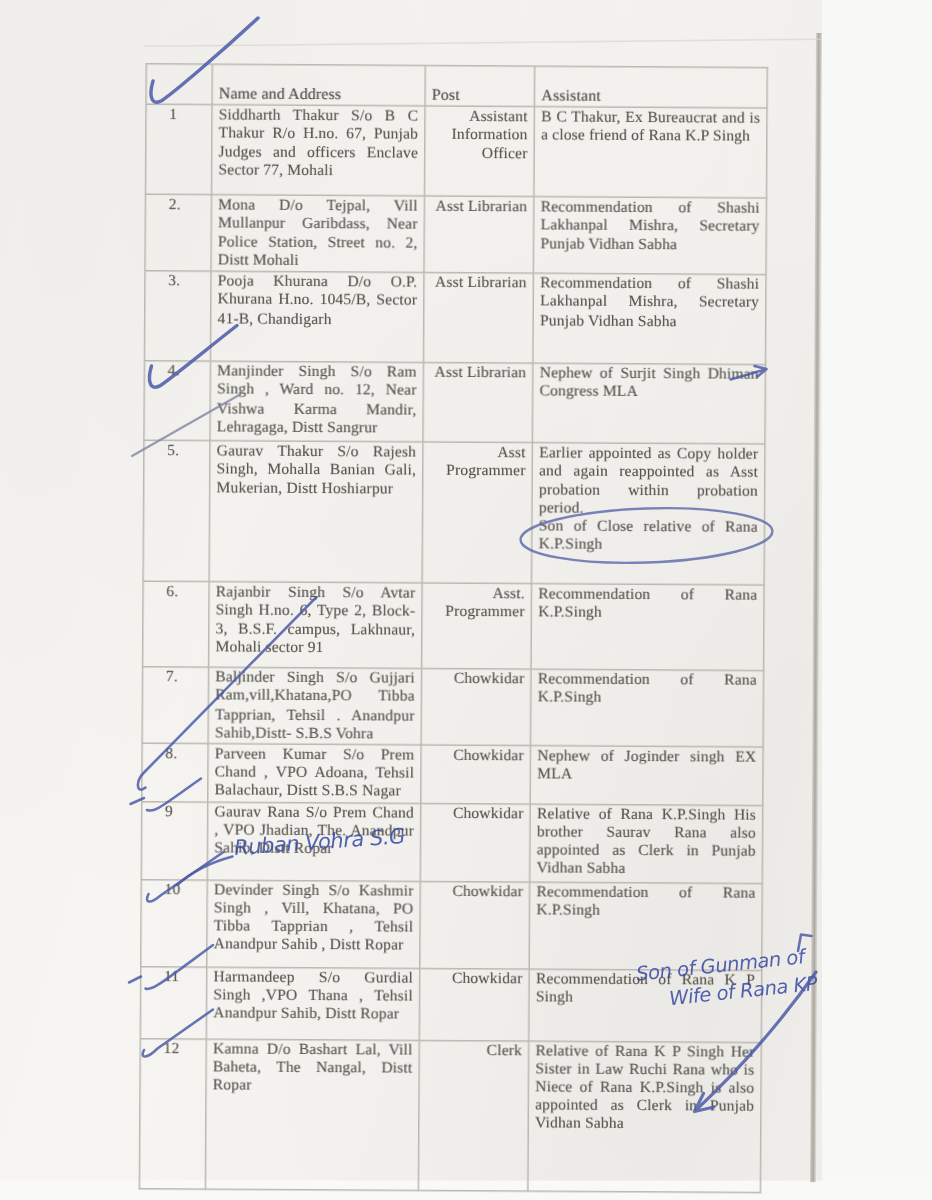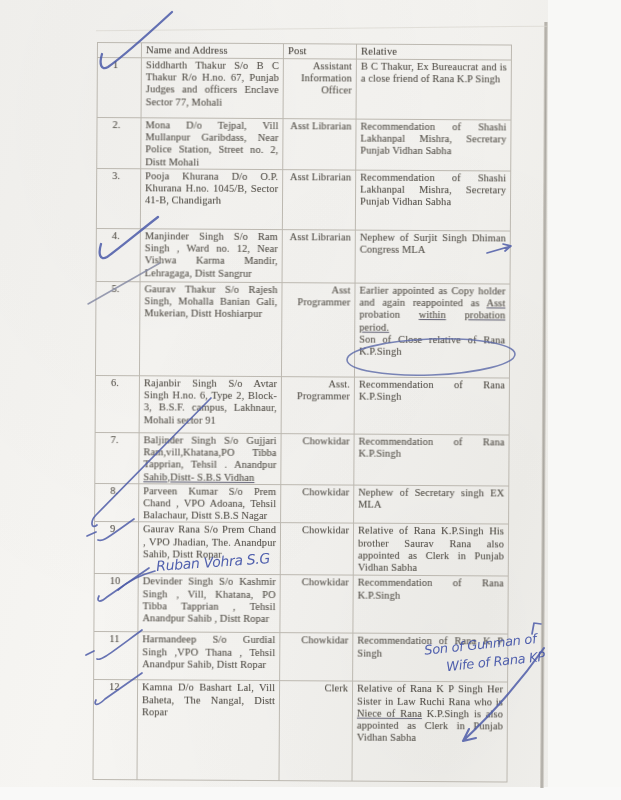--- a/index.html
+++ b/index.html
@@ -42,26 +42,25 @@
     font-size:10.4px;line-height:12.2px;
     color:#57534c;
     letter-spacing:.1px;
     text-shadow:.2px .2px .3px rgba(87,82,75,.35);
     overflow:hidden;
   }
   .doc-table .num{padding-left:15px;text-align:left;}
   .doc-table .name,.doc-table .rel{text-align:justify;}
   .doc-table .post{text-align:right;}
   tr.hrow{height:15px;}
-  tr.hrow td{font-size:10.6px;color:#4f4b45;padding-top:1px;}
+  tr.hrow td{font-size:10.6px;color:#4f4b45;padding-top:14px;}
   tr.r1{height:60px;} tr.r2{height:51px;} tr.r3{height:60px;} tr.r4{height:53px;}
   tr.r5{height:94px;} tr.r6{height:57px;} tr.r7{height:48px;} tr.r8{height:38px;}
   tr.r9{height:52px;} tr.r10{height:58px;} tr.r11{height:48px;} tr.r12{height:100px;}
   .u{
-    text-decoration:underline;
     text-decoration-color:rgba(85,85,110,.8);
     text-underline-offset:1px;
   }
   .handwriting{
     position:absolute;
     font-family:"DejaVu Sans", sans-serif;
     font-style:italic;
     color:#3c4ea6;
     letter-spacing:-.3px;
     white-space:nowrap;
@@ -92,21 +91,21 @@
       <col style="width:44px">
         <col style="width:142px">
         <col style="width:73px">
         <col style="width:155px">
     </colgroup>
     <tbody>
         <tr class="hrow">
       <td class="num"></td>
       <td>Name and Address</td>
       <td>Post</td>
-      <td>Relative</td>
+      <td>Assistant</td>
     </tr>
 
     <tr class="r1">
       <td class="num">1</td>
       <td class="name">Siddharth Thakur S/o B C Thakur R/o H.no. 67, Punjab Judges and officers Enclave Sector 77, Mohali</td>
       <td class="post">Assistant Information Officer</td>
       <td class="rel">B C Thakur, Ex Bureaucrat and is a close friend of Rana K.P Singh</td>
     </tr>
 
     <tr class="r2">
@@ -139,30 +138,30 @@
 
     <tr class="r6">
       <td class="num">6.</td>
       <td class="name">Rajanbir Singh S/o Avtar Singh H.no. 6, Type 2, Block-3, B.S.F. campus, Lakhnaur, Mohali sector 91</td>
       <td class="post">Asst. Programmer</td>
       <td class="rel">Recommendation of Rana K.P.Singh</td>
     </tr>
 
     <tr class="r7">
       <td class="num">7.</td>
-      <td class="name"><span>Baljinder Singh S/o Gujjari Ram,vill,Khatana,PO Tibba Tapprian, Tehsil . Anandpur </span><span class="u">Sahib,Distt- S.B.S Vidhan</span></td>
+      <td class="name"><span>Baljinder Singh S/o Gujjari Ram,vill,Khatana,PO Tibba Tapprian, Tehsil . Anandpur </span><span class="u">Sahib,Distt- S.B.S Vohra</span></td>
       <td class="post">Chowkidar</td>
       <td class="rel">Recommendation of Rana K.P.Singh</td>
     </tr>
 
     <tr class="r8">
       <td class="num">8.</td>
       <td class="name">Parveen Kumar S/o Prem Chand , VPO Adoana, Tehsil Balachaur, Distt S.B.S Nagar</td>
       <td class="post">Chowkidar</td>
-      <td class="rel">Nephew of Secretary singh EX MLA</td>
+      <td class="rel">Nephew of Joginder singh EX MLA</td>
     </tr>
 
     <tr class="r9">
       <td class="num">9</td>
       <td class="name">Gaurav Rana S/o Prem Chand , VPO Jhadian, The. Anandpur Sahib, Distt Ropar</td>
       <td class="post">Chowkidar</td>
       <td class="rel">Relative of Rana K.P.Singh His brother Saurav Rana also appointed as Clerk in Punjab Vidhan Sabha</td>
     </tr>
 
     <tr class="r10">

